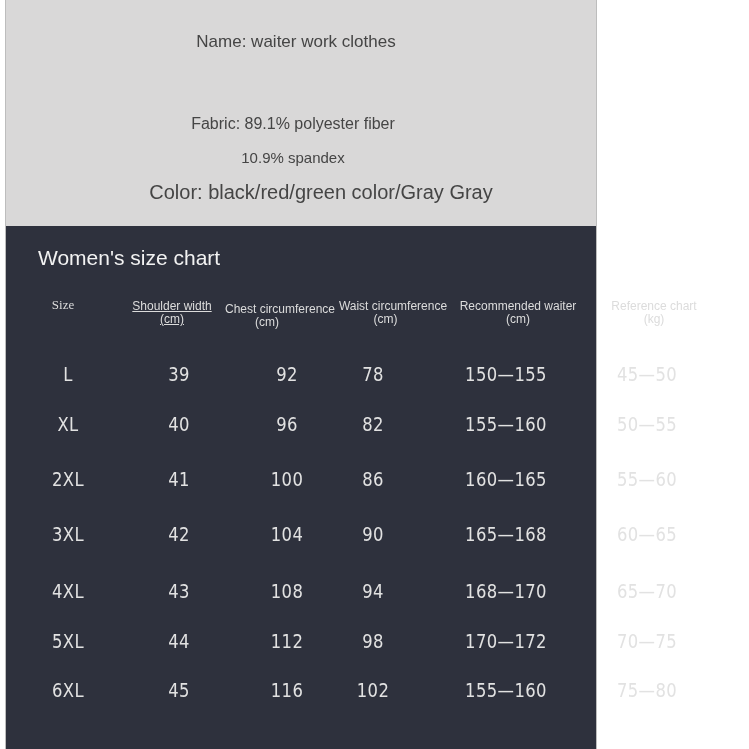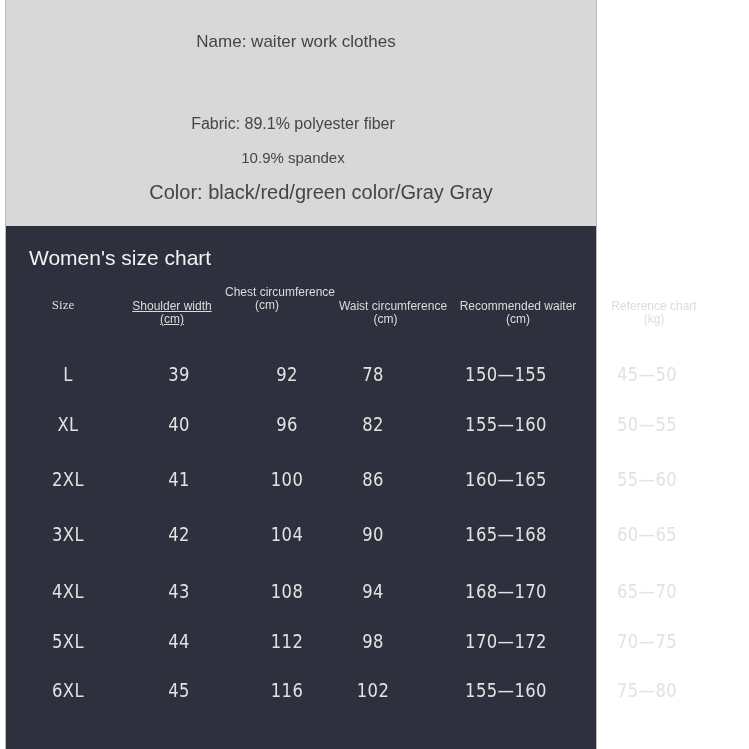--- a/index.html
+++ b/index.html
@@ -21,21 +21,21 @@
     .info .line { position: absolute; left: 0; width: 100%; text-align: center; white-space: nowrap; }
     .info .name { top: 32px; font-size: 17px; left: -5px; }
     .info .fabric { top: 115px; font-size: 16px; left: -8px; }
     .info .spandex { top: 149px; font-size: 15px; left: -8px; }
     .info .color { top: 181px; font-size: 20px; left: -5px; margin-left: 25px; }
     .chart {
       position: absolute; left: 0; top: 226px; width: 100%; height: 523px;
       background: #2e313d; color: #e9e9ea;
     }
     .chart .title {
-      position: absolute; left: 23px; top: 20px; font-size: 21px; color: #f2f2f2; white-space: nowrap;
+      position: absolute; left: 32px; top: 20px; font-size: 21px; color: #f2f2f2; white-space: nowrap;
     }
     .hdr {
       position: absolute; top: 74px; font-size: 12px; line-height: 13px; text-align: center;
       color: #dcdcdc; white-space: nowrap; transform: translateX(-50%);
     }
     .cell {
       position: absolute; font-size: 20px; color: #e2e2e2; white-space: nowrap;
       font-family: "DejaVu Sans", sans-serif; font-weight: normal; letter-spacing: 0.5px;
       transform: translateX(-50%) scaleX(0.82);
       transform-origin: center;
@@ -56,21 +56,21 @@
     <div class="title">Women's size chart</div>
 
     <div>
       <div class="hdr" style="left:57px; top:72px; font-size:13px;font-family:Liberation Serif, serif;">
         <span>Size</span>
       </div>
       <div class="hdr" style="left:166px;text-decoration:underline;">
         <div>Shoulder width</div>
         <div>(cm)</div>
       </div>
-      <div class="hdr" style="left:274px; top:60px;">
+      <div class="hdr" style="left:274px; top:77px;">
         <div>Chest circumference</div>
         <div style="margin-left:-26px;">(cm)</div>
       </div>
       <div class="hdr" style="left:387px;">
         <div>Waist circumference</div>
         <div style="margin-left:-15px;">(cm)</div>
       </div>
       <div class="hdr" style="left:512px;">
         <div>Recommended waiter</div>
         <div>(cm)</div>

